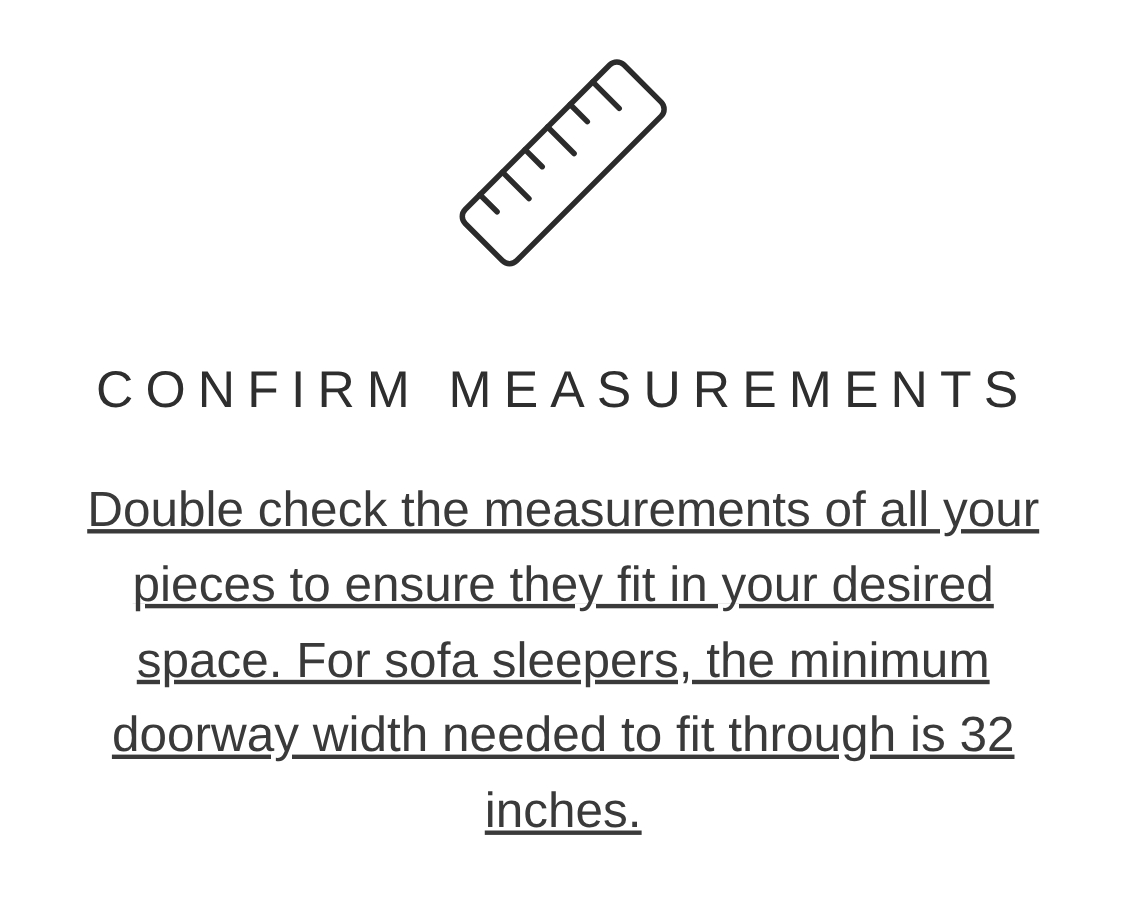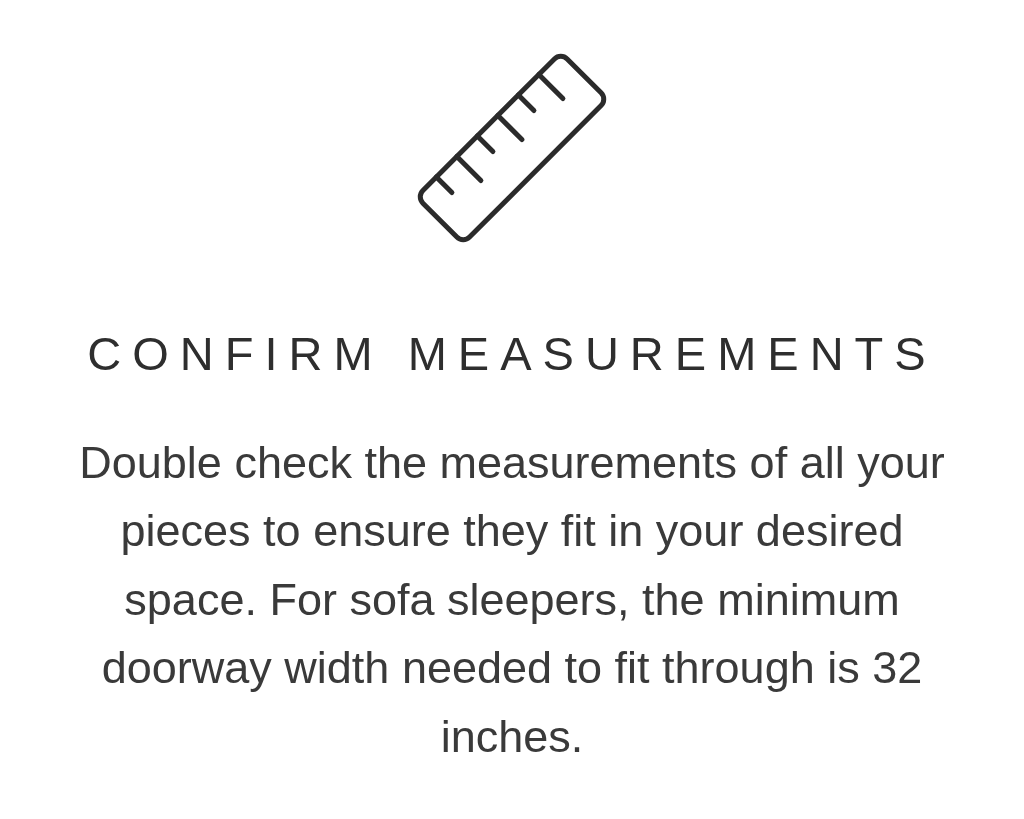--- a/index.html
+++ b/index.html
@@ -44,20 +44,21 @@
     white-space: nowrap;
   }
   .body-copy {
     margin: 52px 0 0 0;
     width: 920px;
     text-align: center;
     font-size: 45px;
     line-height: 1.52;
     color: #3a3a3a;
     font-weight: 400;
+    text-decoration: underline;
   }
 </style>
 </head>
 <body>
 
 <div class="panel">
 
   <div class="icon-wrap">
     <svg width="230" height="230" viewBox="0 0 230 230" fill="none" xmlns="http://www.w3.org/2000/svg" aria-hidden="true">
       <g transform="rotate(45 115 115)" stroke="#2b2b2b" stroke-width="5" stroke-linecap="round" stroke-linejoin="round" fill="none">

